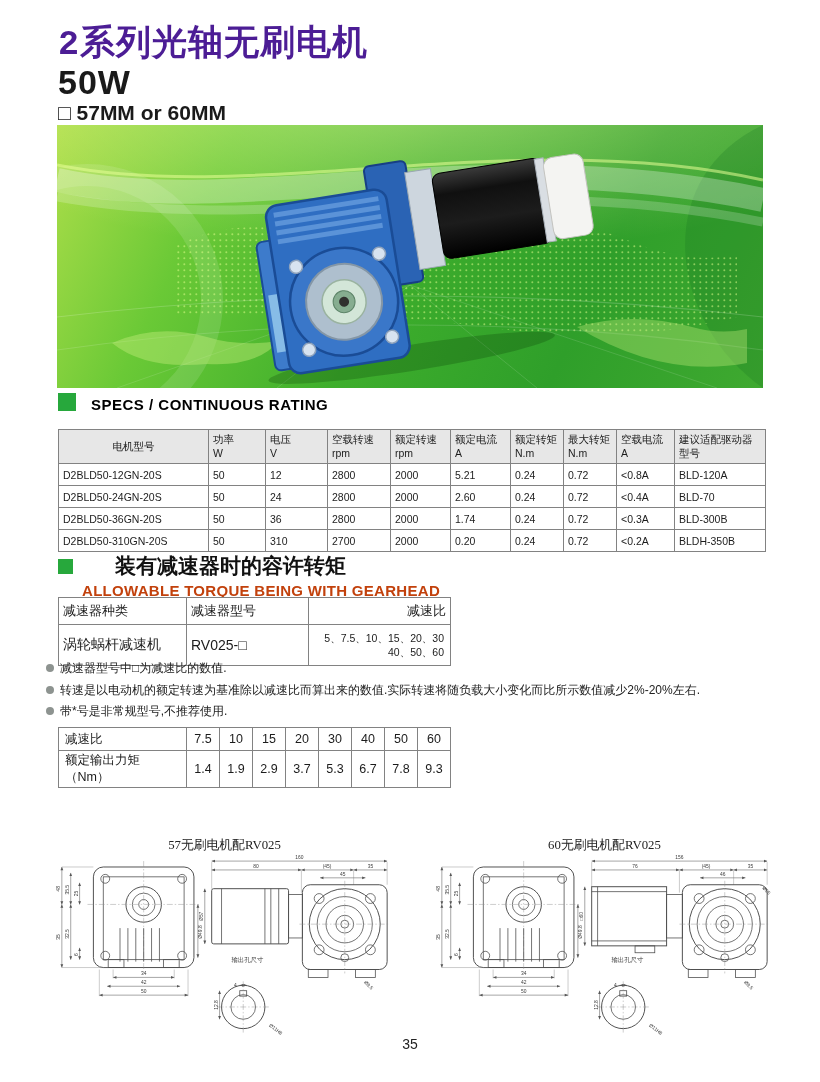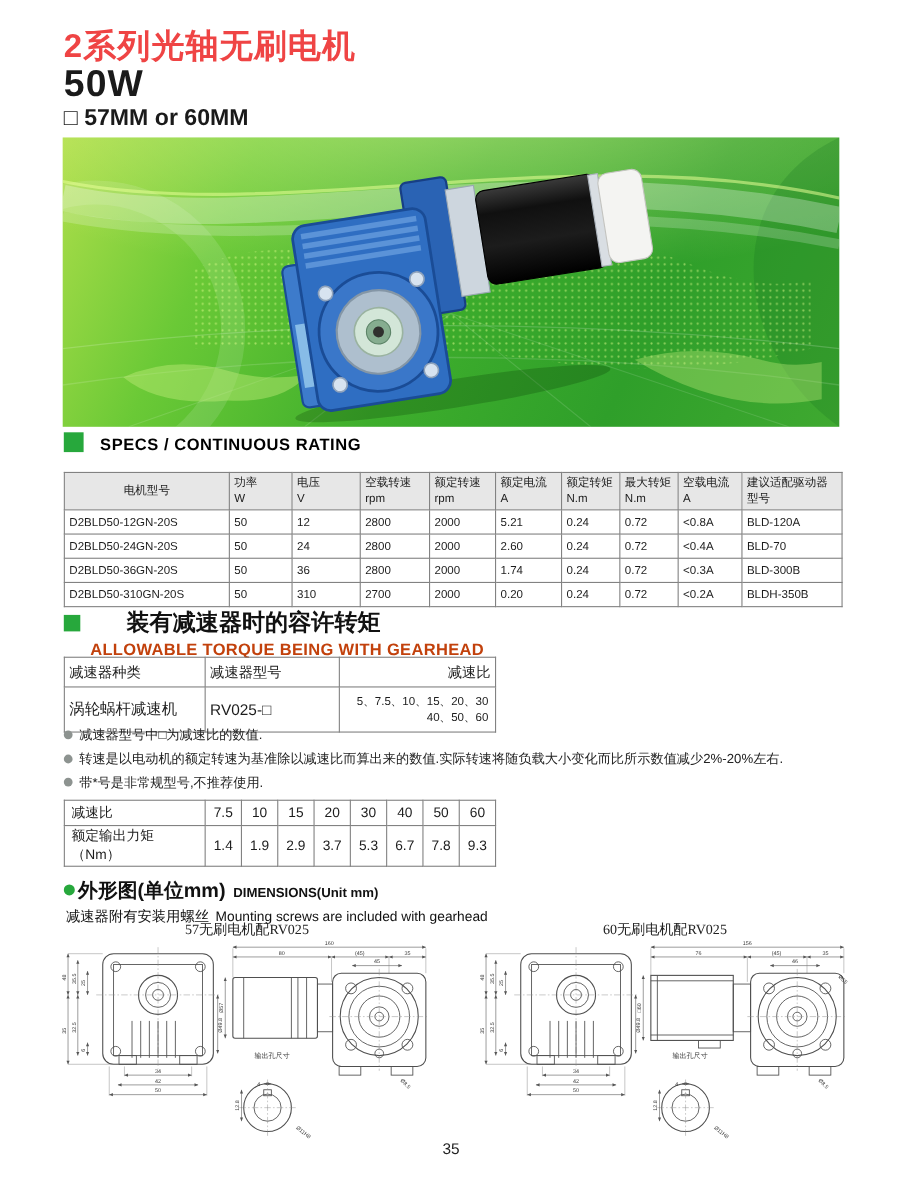--- a/index.html
+++ b/index.html
@@ -1,20 +1,20 @@
 <!DOCTYPE html>
 <html><head>
 <meta charset="utf-8">
 <style>
   html,body{margin:0;padding:0;background:#ffffff;}
   .page{position:relative;width:820px;height:1082px;background:#fff;font-family:"Liberation Sans",sans-serif;overflow:hidden;}
 
   
   .hdr{position:absolute;left:58px;top:26px;}
-  .hdr .t-zh{color:#ef4444;font-size:30px;font-weight:bold;letter-spacing:1px;line-height:1.1;}
+  .hdr .t-zh{color:#4c1d95;font-size:35px;font-weight:bold;letter-spacing:1px;line-height:1.1;font-family:Liberation Mono, monospace;}
   .hdr .t-power{color:#1a1a1a;font-size:34px;font-weight:bold;line-height:1.05;letter-spacing:1px;}
   .hdr .t-size{color:#1a1a1a;font-size:21px;font-weight:bold;line-height:1.2;}
 
   
   .banner{position:absolute;left:57px;top:125px;width:706px;height:263px;overflow:hidden;
     background:
       radial-gradient(ellipse 900px 320px at 50% -60px, rgba(245,255,170,.55), rgba(245,255,170,0) 60%),
       linear-gradient(115deg,#aede4a 0%,#6ac936 22%,#3eae2c 48%,#2f9f2a 74%,#3fa930 100%);}
   .banner svg{position:absolute;inset:0;}
 
@@ -39,21 +39,21 @@
   .spec-table td{height:19px;}
   .spec-table .c0h{text-align:center;}
 
   .gear-table{position:absolute;left:58px;top:597px;width:392px;font-size:13px;}
   .gear-table th{height:24px;background:#fff;}
   .gear-table td{height:38px;}
   .gear-table .rt{text-align:right;}
   .gear-table .bold{font-weight:normal;font-size:14px;}
   .gear-table .ratios{font-size:10.5px;text-align:right;line-height:1.35;padding-right:6px;}
 
-  .notes{position:absolute;left:58px;top:661px;width:710px;font-size:12px;color:#222;}
+  .notes{position:absolute;left:46px;top:661px;width:710px;font-size:12px;color:#222;}
   .note{display:flex;align-items:flex-start;margin-bottom:6px;line-height:1.3;}
   .dotg{flex:0 0 auto;width:8px;height:8px;border-radius:50%;background:#8d9390;margin:3px 6px 0 0;}
 
   .ratio-table{position:absolute;left:58px;top:727px;width:392px;font-size:12.5px;}
   .ratio-table td{height:20px;text-align:center;}
   .ratio-table .lbl{text-align:left;padding-left:6px;}
 
   
   .dimhead{position:absolute;left:58px;top:797px;color:#111;}
   .dimhead .row1{display:flex;align-items:center;}
@@ -332,31 +332,20 @@
           <td>2.9</td>
           <td>3.7</td>
           <td>5.3</td>
           <td>6.7</td>
           <td>7.8</td>
           <td>9.3</td>
     </tr>
   </tbody>
     </table>
 
-  <div class="dimhead">
-    <div class="row1">
-      <div class="dotg2"></div>
-      <div class="zh1">外形图(单位mm)</div>
-      <div class="en1">DIMENSIONS(Unit mm)</div>
-    </div>
-    <div class="row2">
-      <div class="zh2">减速器附有安装用螺丝</div>
-      <div class="en2">Mounting screws are included with gearhead</div>
-    </div>
-  </div>
 
   <svg class="tdraw left" viewBox="0 0 350 199">
     <defs>
         <marker id="mL" viewBox="0 0 8 8" refX="7.5" refY="4" markerWidth="7" markerHeight="7" orient="auto-start-reverse">
           <path d="M0.5,1 L7.5,4 L0.5,7 z" fill="#555"></path>
         </marker>
       </defs>
     <text class="ttl" x="175" y="12" text-anchor="middle">57无刷电机配RV025</text>
     <g transform="translate(2,22)">
       <rect class="ol" x="40" y="8" width="102" height="102" rx="10"></rect>

